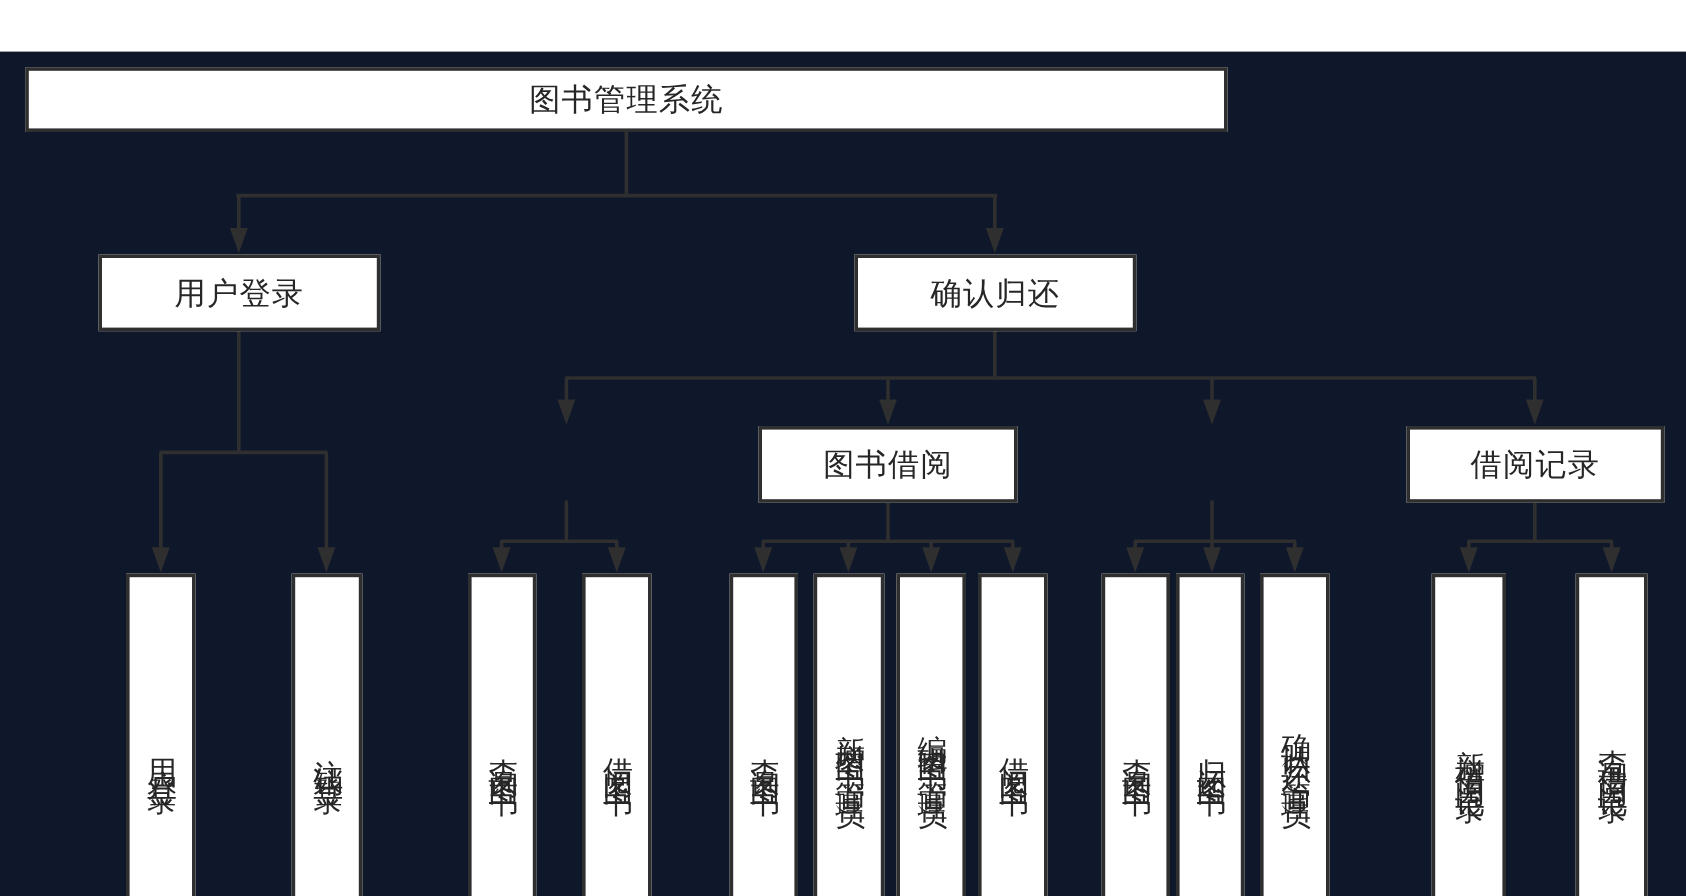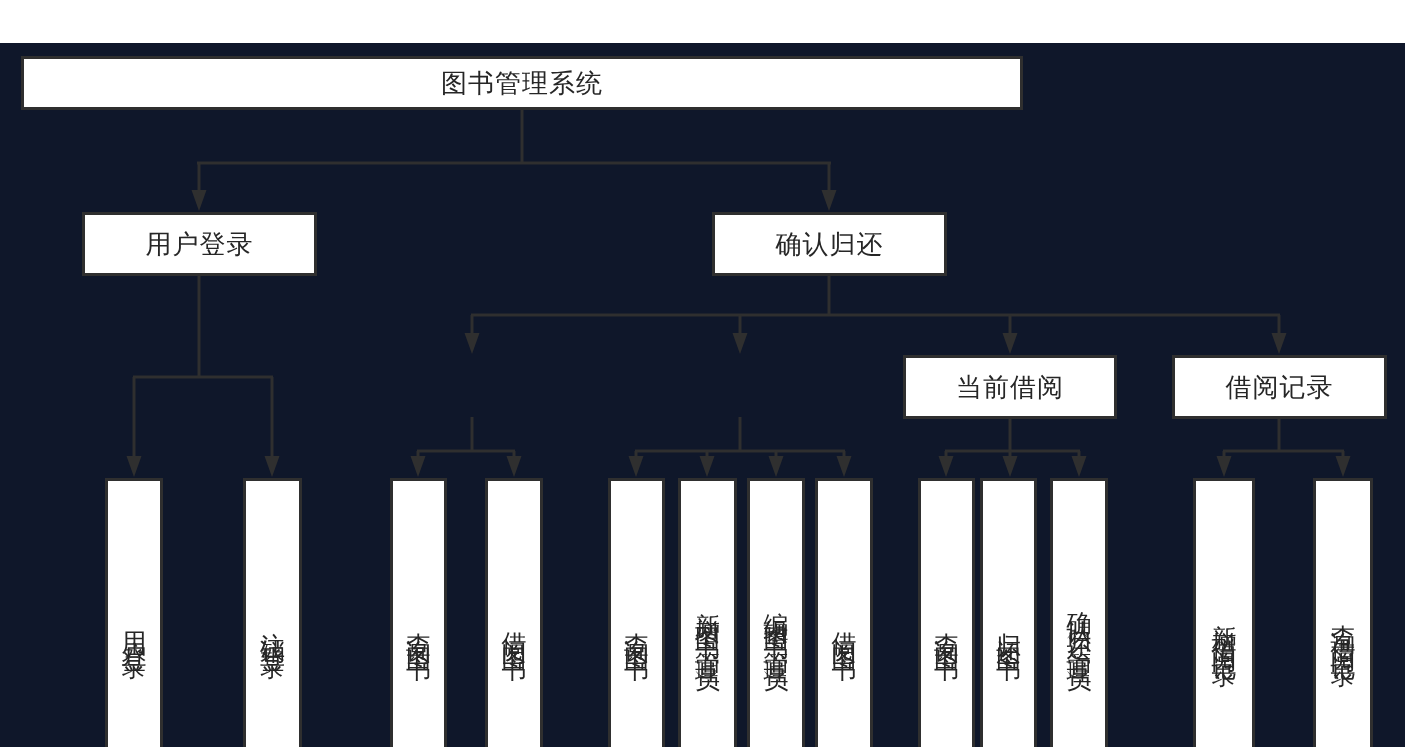--- a/index.html
+++ b/index.html
@@ -149,21 +149,21 @@
       <polygon points="1216.5,413 1231.5,413 1224,434" fill="#2f2f2f"></polygon>
       <line x1="1343" y1="408" x2="1343" y2="417" stroke="#2f2f2f" stroke-width="3"></line>
       <polygon points="1335.5,413 1350.5,413 1343,434" fill="#2f2f2f"></polygon>
     </svg>
 
   <div class="hbox" id="root">图书管理系统</div>
 
   <div class="hbox" id="l2a">用户登录</div>
   <div class="hbox" id="l2b">确认归还</div>
 
-  <div class="hbox" id="l3c">当前借阅</div>
+  <div class="hbox" id="l3b">图书借阅</div>
   <div class="hbox" id="l3d">借阅记录</div>
 
   <div class="leaf" id="lfa1">
       <span>用户登录</span>
     </div>
   <div class="leaf" id="lfa2">
       <span>注销登录</span>
     </div>
 
   <div class="leaf" id="lfb1">

